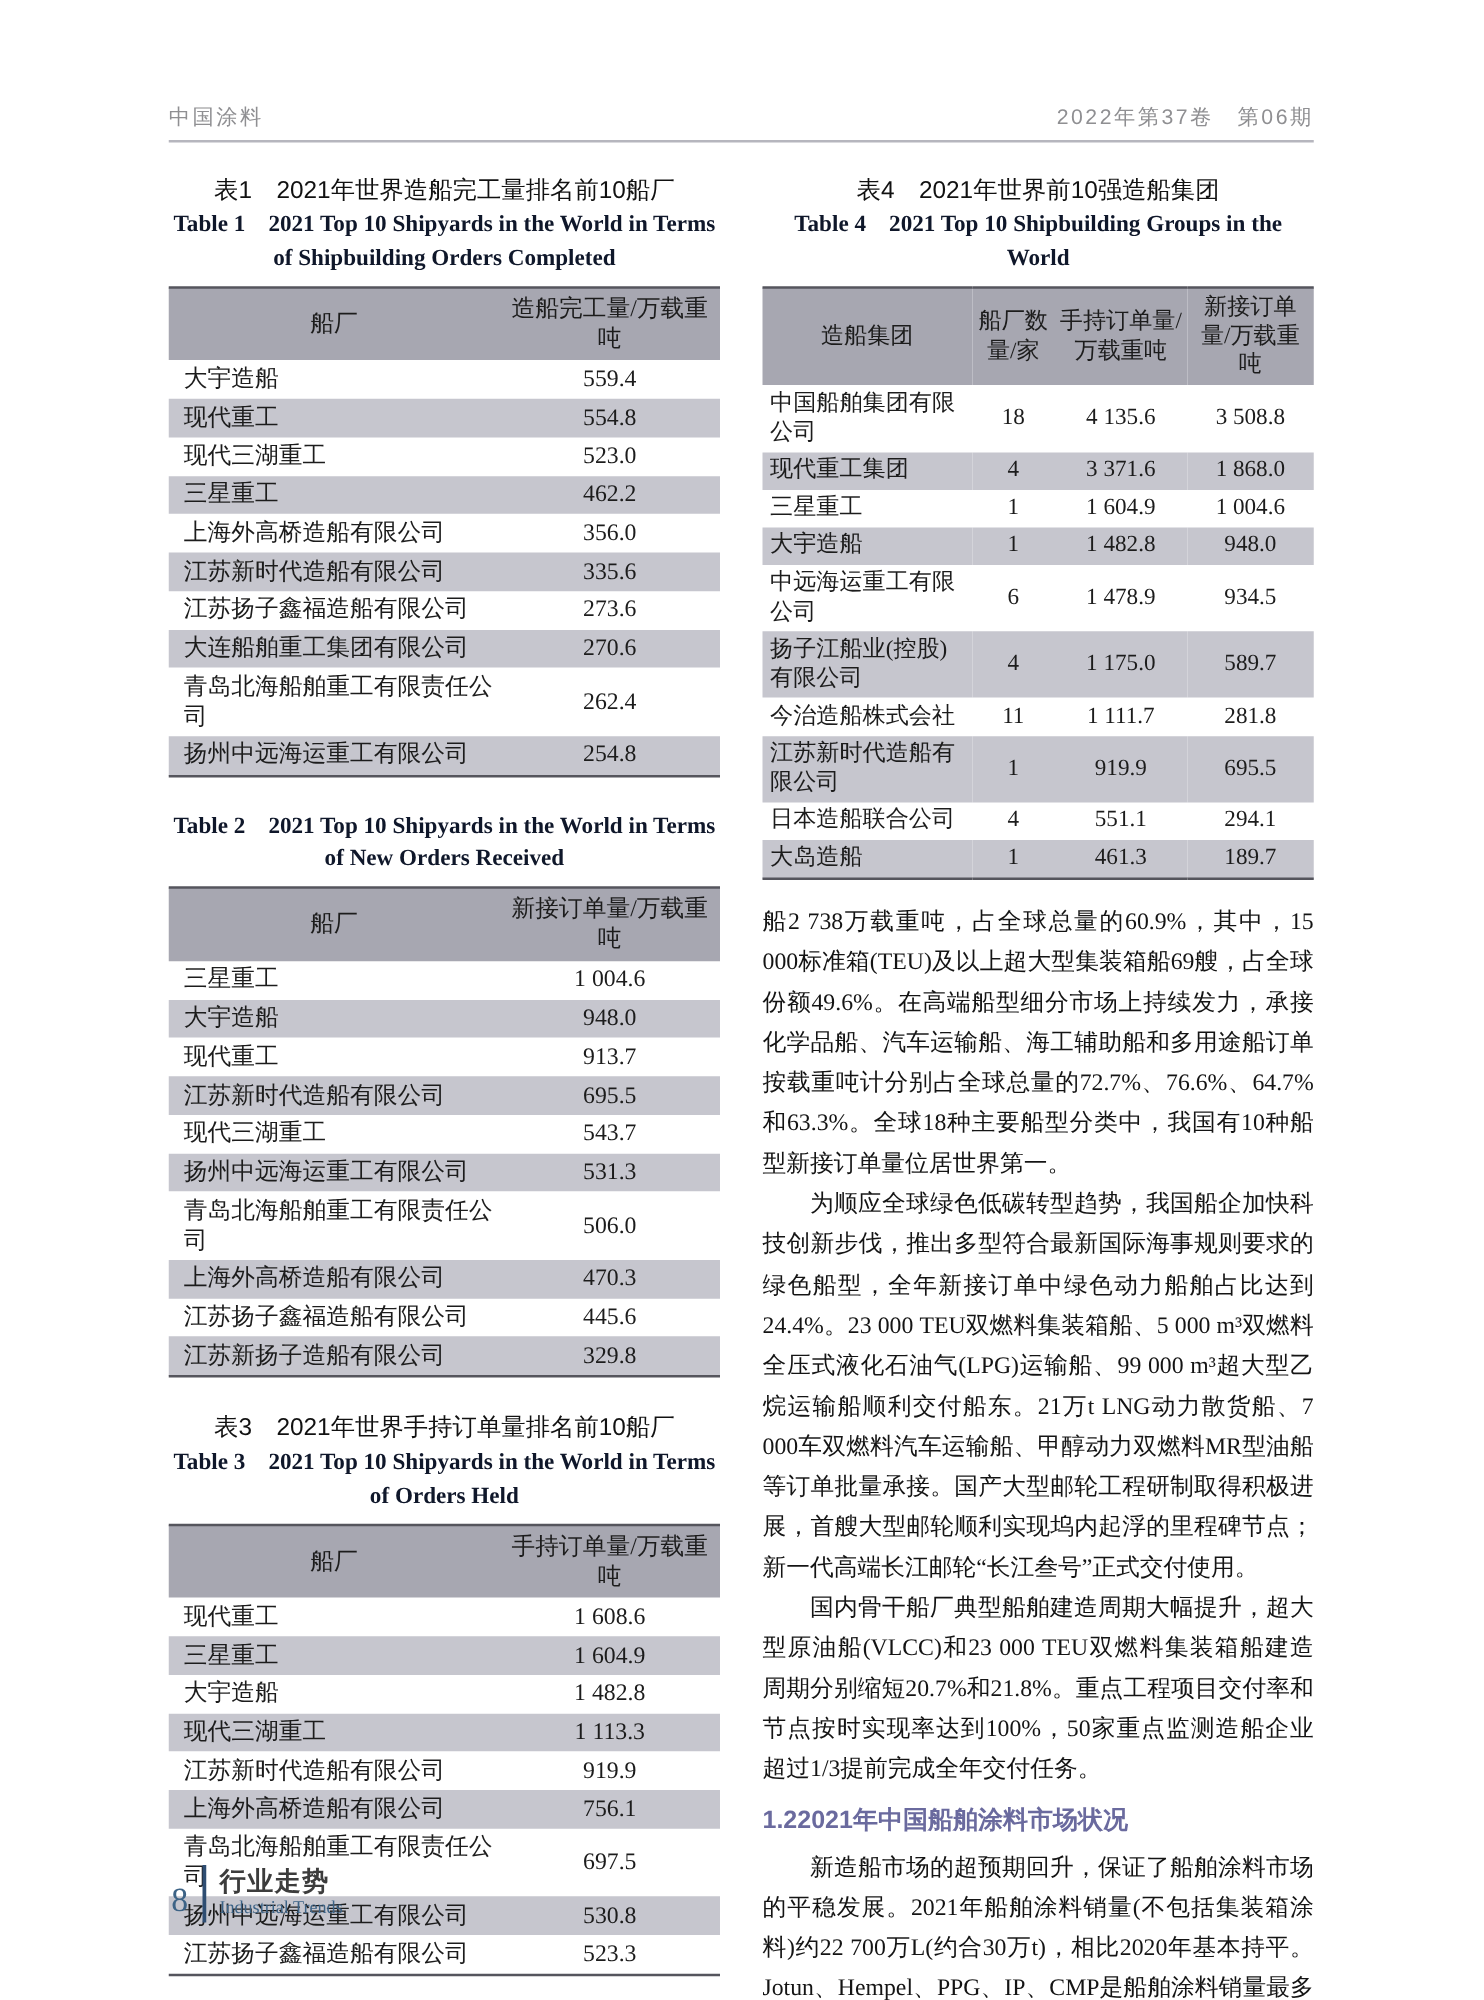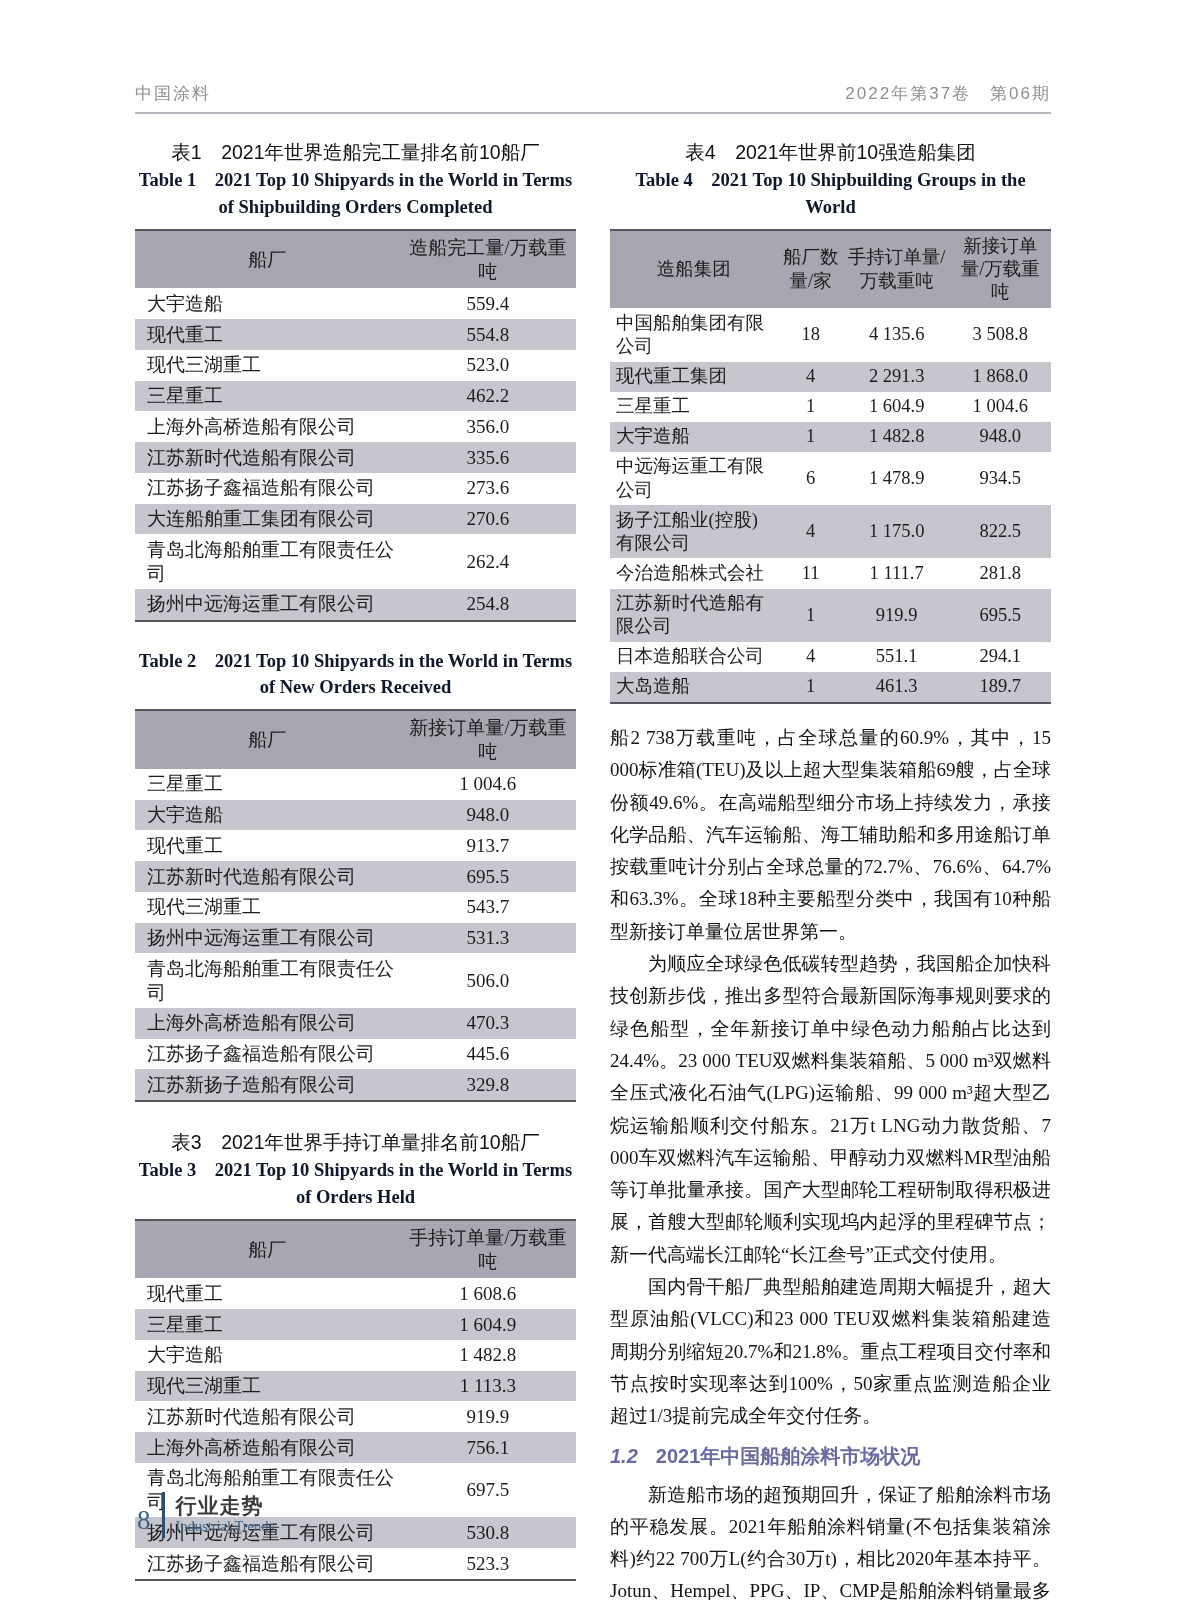--- a/index.html
+++ b/index.html
@@ -61,21 +61,21 @@
     font-size:19px;line-height:1.7;text-align:justify;margin:0;
     color:#141414;
   }
   .doc-paragraph.indent{text-indent:2em;}
 
   .section-heading{
     font-family:"Liberation Sans", sans-serif;
     font-weight:bold;font-size:20px;color:#6a6a9e;
     margin:8px 0 8px 0;line-height:1.5;
   }
-  .section-heading .sec-num{margin-right:18px;font-style:italic;}
+  .section-heading .sec-num{}
 
   
   .page-footer{
     position:absolute;left:137px;top:1492px;
     display:flex;align-items:center;gap:11px;
   }
   .footer-page-number{
     font-family:"Liberation Serif", serif;
     font-size:27px;color:#3d6386;align-self:flex-end;margin-bottom:2px;
   }
@@ -284,21 +284,21 @@
           <tbody>
             <tr>
               <td class="c0">中国船舶集团有限公司</td>
               <td class="c1">18</td>
               <td class="c2">4 135.6</td>
               <td class="c3">3 508.8</td>
             </tr>
             <tr>
               <td class="c0">现代重工集团</td>
               <td class="c1">4</td>
-              <td class="c2">2 291.3</td>
+              <td class="c2">3 371.6</td>
               <td class="c3">1 868.0</td>
             </tr>
             <tr>
               <td class="c0">三星重工</td>
               <td class="c1">1</td>
               <td class="c2">1 604.9</td>
               <td class="c3">1 004.6</td>
             </tr>
             <tr>
               <td class="c0">大宇造船</td>
@@ -309,21 +309,21 @@
             <tr>
               <td class="c0">中远海运重工有限公司</td>
               <td class="c1">6</td>
               <td class="c2">1 478.9</td>
               <td class="c3">934.5</td>
             </tr>
             <tr>
               <td class="c0">扬子江船业(控股)有限公司</td>
               <td class="c1">4</td>
               <td class="c2">1 175.0</td>
-              <td class="c3">822.5</td>
+              <td class="c3">589.7</td>
             </tr>
             <tr>
               <td class="c0">今治造船株式会社</td>
               <td class="c1">11</td>
               <td class="c2">1 111.7</td>
               <td class="c3">281.8</td>
             </tr>
             <tr>
               <td class="c0">江苏新时代造船有限公司</td>
               <td class="c1">1</td>

